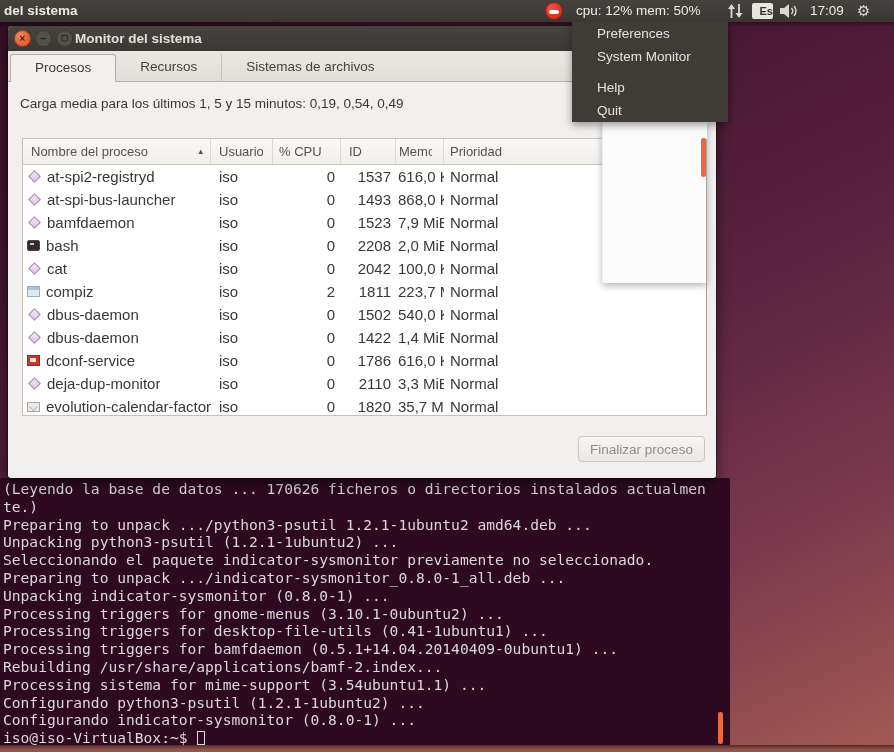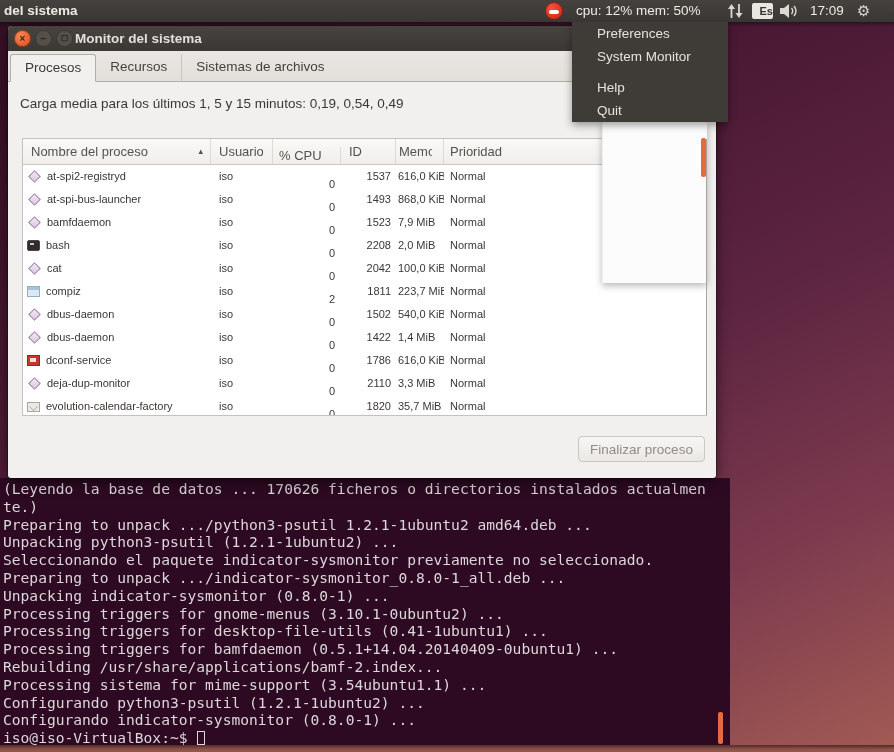--- a/index.html
+++ b/index.html
@@ -48,46 +48,46 @@
     line-height:15px; text-align:center; }
   .wbtn.close{ left:6px; background:radial-gradient(circle at 35% 30%,#f58a5e,#e25a2b 75%);
     border:1px solid #a33c14; color:#4e1c08; font-weight:bold; }
   .wbtn.min, .wbtn.max{ background:#545049; border:1px solid #3a3733; color:#23211e; font-weight:bold; }
   .wbtn.min{ left:27px; } .wbtn.max{ left:48px; font-size:8px; }
   .wtitle{ position:absolute; left:67px; top:0; line-height:25px; font-size:13.5px; font-weight:bold; }
 
   .tabbar{ position:absolute; left:0; top:25px; width:100%; height:31px;
     background:linear-gradient(#eae7e3,#e2dfda); border-bottom:1px solid #b2aea8;
     display:flex; align-items:flex-end; padding-left:2px; }
-  .tab{ height:27px; line-height:26px; padding:0 14px; font-size:13.5px; color:#45423e; position:relative;text-align:right; }
+  .tab{ height:27px; line-height:26px; padding:0 24px; font-size:13.5px; color:#45423e; position:relative;text-align:right; }
   .tab.active{ background:#f1f0ee; border:1px solid #b2aea8; border-bottom:1px solid #f1f0ee;
     border-radius:3px 3px 0 0; margin-bottom:-1px; height:28px; color:#3c3a36; }
   .tab.sep{ border-left:1px solid #c9c5bf; }
 
   .load-text{ position:absolute; left:12px; top:70px; font-size:13.5px; color:#3a3834; }
 
   .ptable{ position:absolute; left:14px; top:112px; width:685px; height:278px; background:#fff;
     border:1px solid #c6c2bb; overflow:hidden; }
   .thead{ display:flex; height:26px; background:linear-gradient(#faf9f8,#f0eeeb);
     border-bottom:1px solid #cbc7c1; font-size:13px; color:#55524e; }
   .th{ line-height:25px; border-right:1px solid #ddd9d3; overflow:hidden; white-space:nowrap;
     display:flex; align-items:center; }
   .th-label{ overflow:hidden; white-space:nowrap; }
   .col-name{ width:188px; padding-left:8px; }
   .col-user{ width:62px; padding-left:8px; }
-  .col-cpu{ width:68px;margin-top:8px; }
+  .col-cpu{ width:68px; }
   .col-id{ width:55px; }
   .col-mem{ width:48px; }
   .col-pri{ flex:1; padding-left:6px; border-right:none; }
   .th.col-user .th-label{ max-width:44px; }
   .th.col-mem .th-label{ max-width:33px; }
   .th.col-cpu{ padding-left:6px; } .th.col-id{ padding-left:8px; }
   .th.col-mem{ padding-left:3px; }
   .sort-arrow{ margin-left:auto; margin-right:7px; font-size:9px; color:#57544f; }
-  .tr{ display:flex; height:23px; line-height:23px; font-size:11px; color:#3a3834; background:#fff; }
+  .tr{ display:flex; height:23px; line-height:23px; font-size:15px; color:#3a3834; background:#fff; }
   .td{ overflow:hidden; white-space:nowrap; }
   .tr .col-name{ display:flex; align-items:center; padding-left:4px; }
   .tr .col-cpu{ text-align:right; padding-right:6px; }
   .tr .col-id{ text-align:right; padding-right:5px; }
   .tr .col-mem{ padding-left:2px; }
   .pname-label{ overflow:hidden; white-space:nowrap; }
 
   .ico{ display:inline-block; flex:none; margin-right:6px; }
   .ico-diamond{ width:9px; height:9px; margin-left:3px; margin-right:8px; transform:rotate(45deg);
     background:linear-gradient(135deg,#f3eaf5,#dcc6e0); border:1px solid #9c7ba4; }

